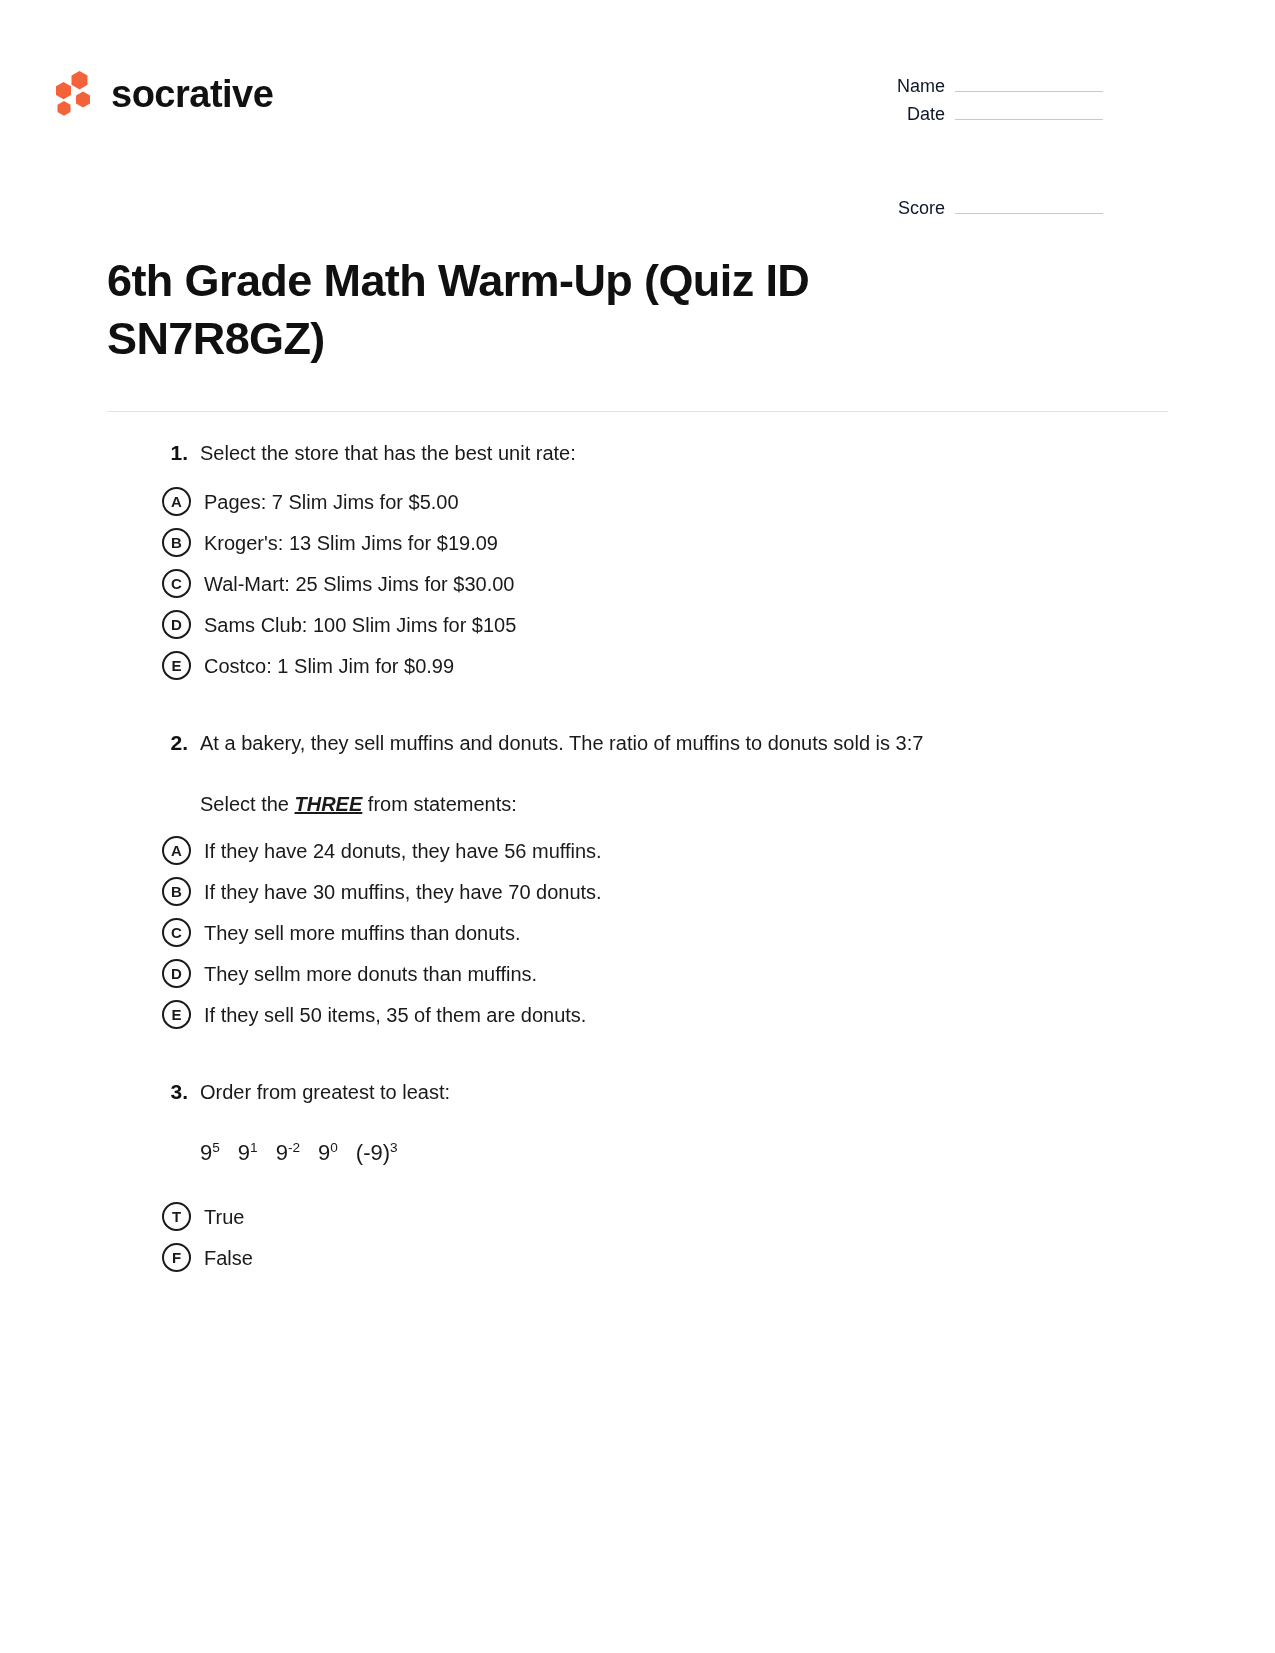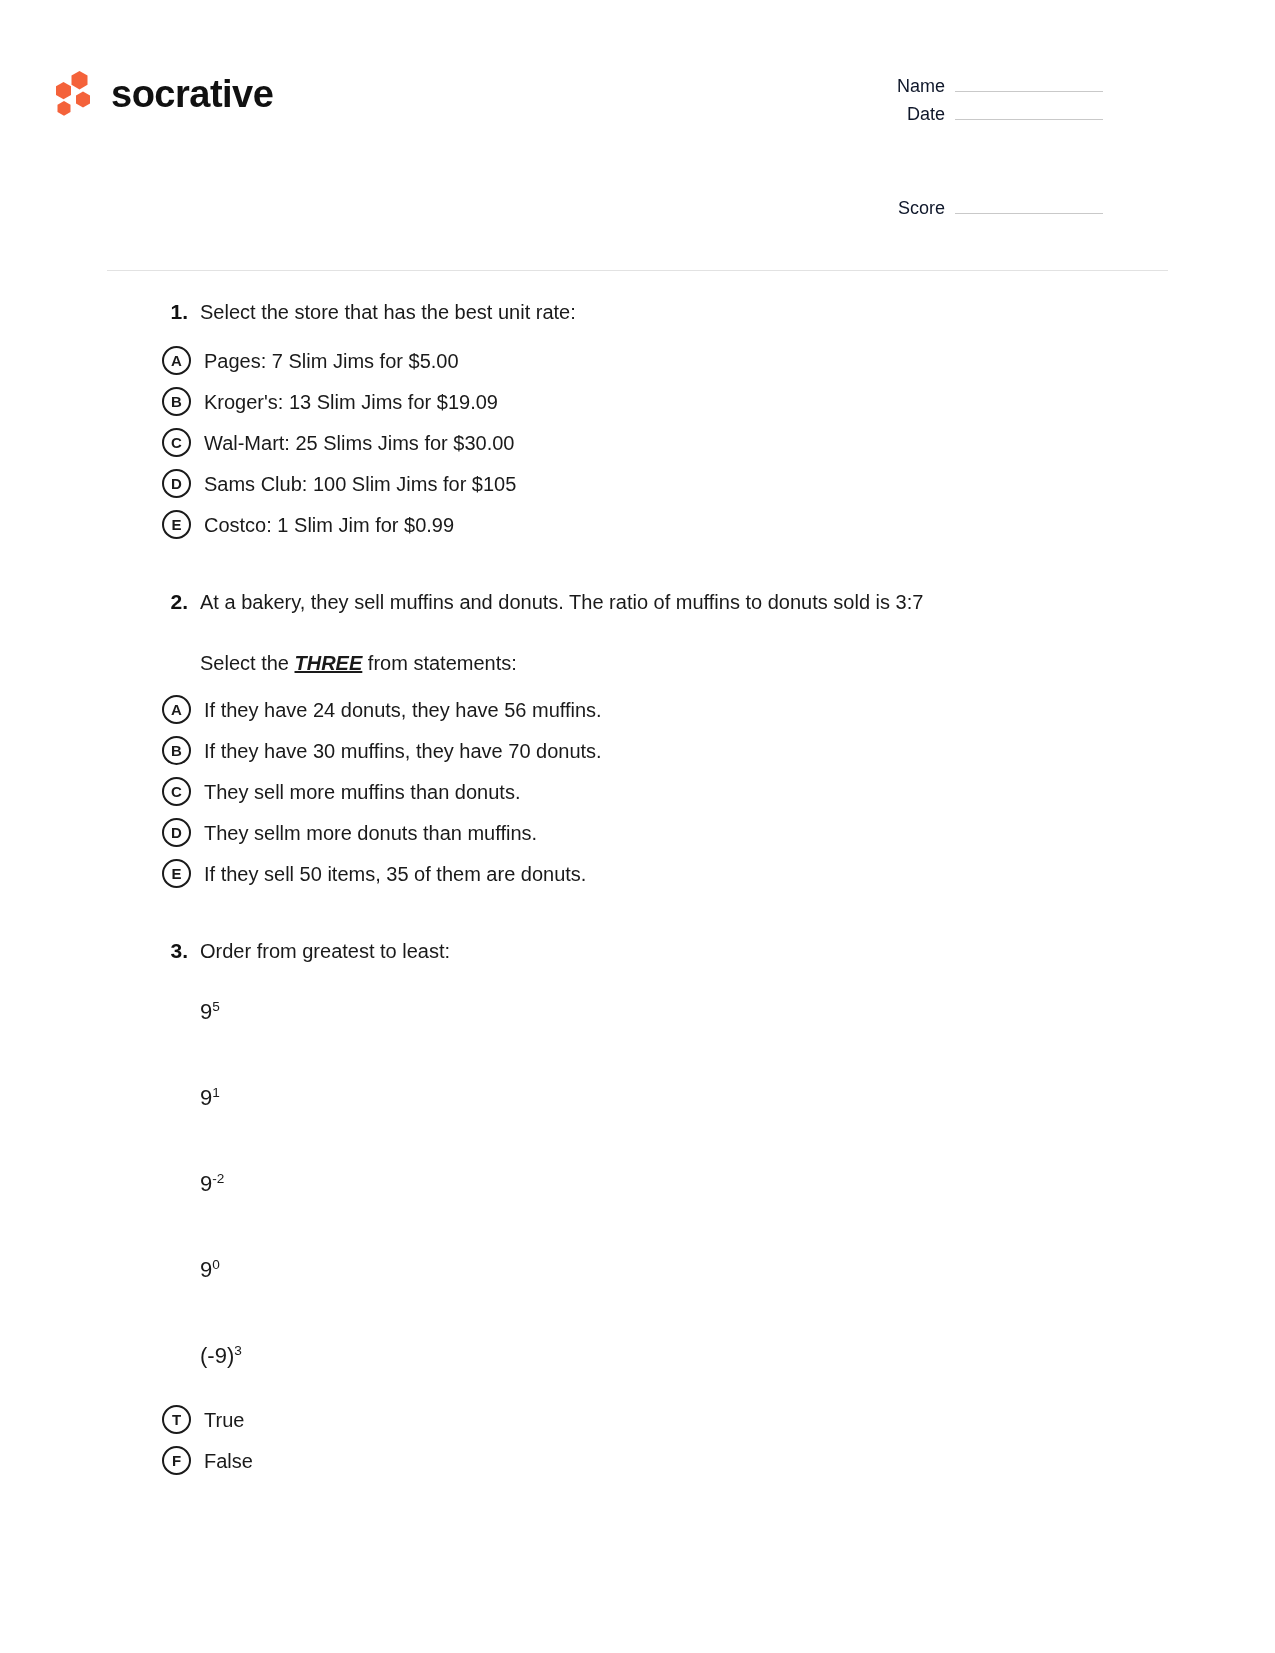--- a/index.html
+++ b/index.html
@@ -166,22 +166,21 @@
     line-height: 1.3;
   }
 
   
   .expr-row {
     margin-left: 93px;
     margin-top: 34px;
     margin-bottom: 30px;
     display: flex;
     align-items: baseline;
-    gap: 60px;
-    flex-direction: column;
+    gap: 18px;
   }
   .expr {
     font-size: 22px;
     color: #1a1a1a;
     white-space: nowrap;
   }
   .expr sup {
     font-size: 0.62em;
     vertical-align: super;
     line-height: 0;
@@ -216,20 +215,23 @@
         <span class="meta-line"></span>
       </div>
       <div class="meta-gap"></div>
       <div class="meta-row">
         <span class="meta-label">Score</span>
         <span class="meta-line"></span>
       </div>
     </div>
   </div>
 
+  <div class="title-block">
+    <h1 class="quiz-title">6th Grade Math Warm-Up (Quiz ID SN7R8GZ)</h1>
+  </div>
 
   <div class="divider"></div>
 
   <div class="questions">
 
     <div class="question">
       <div class="q-head">
         <span class="q-num">1.</span>
         <span class="q-text">Select the store that has the best unit rate:</span>
       </div>

